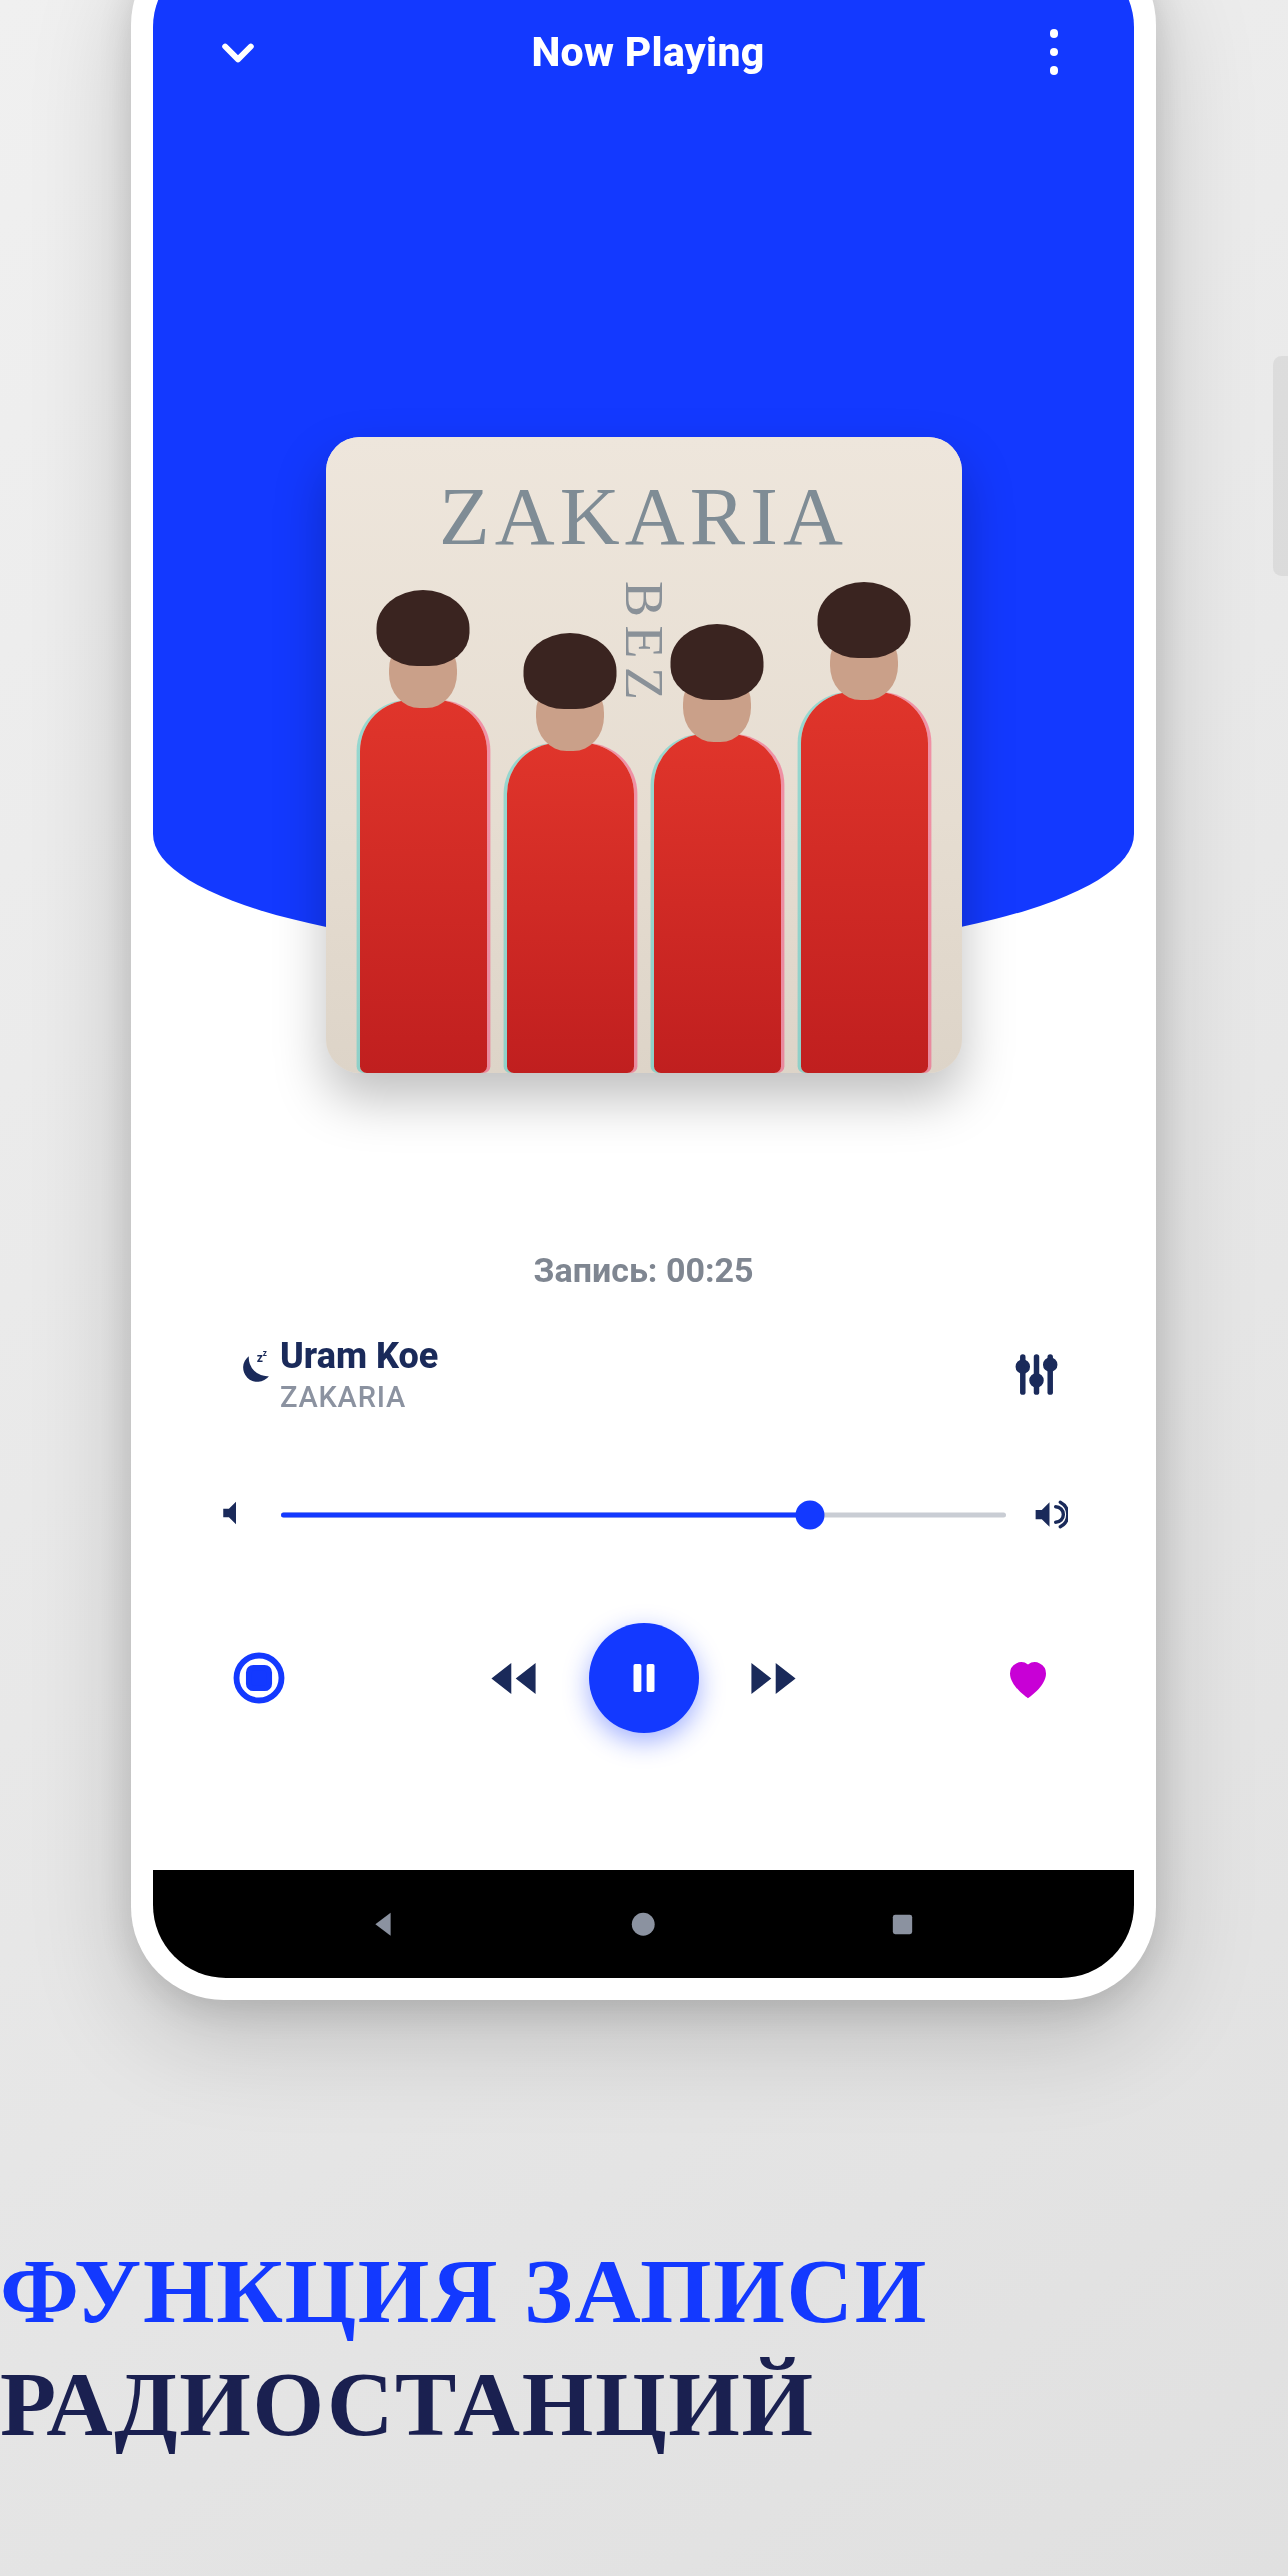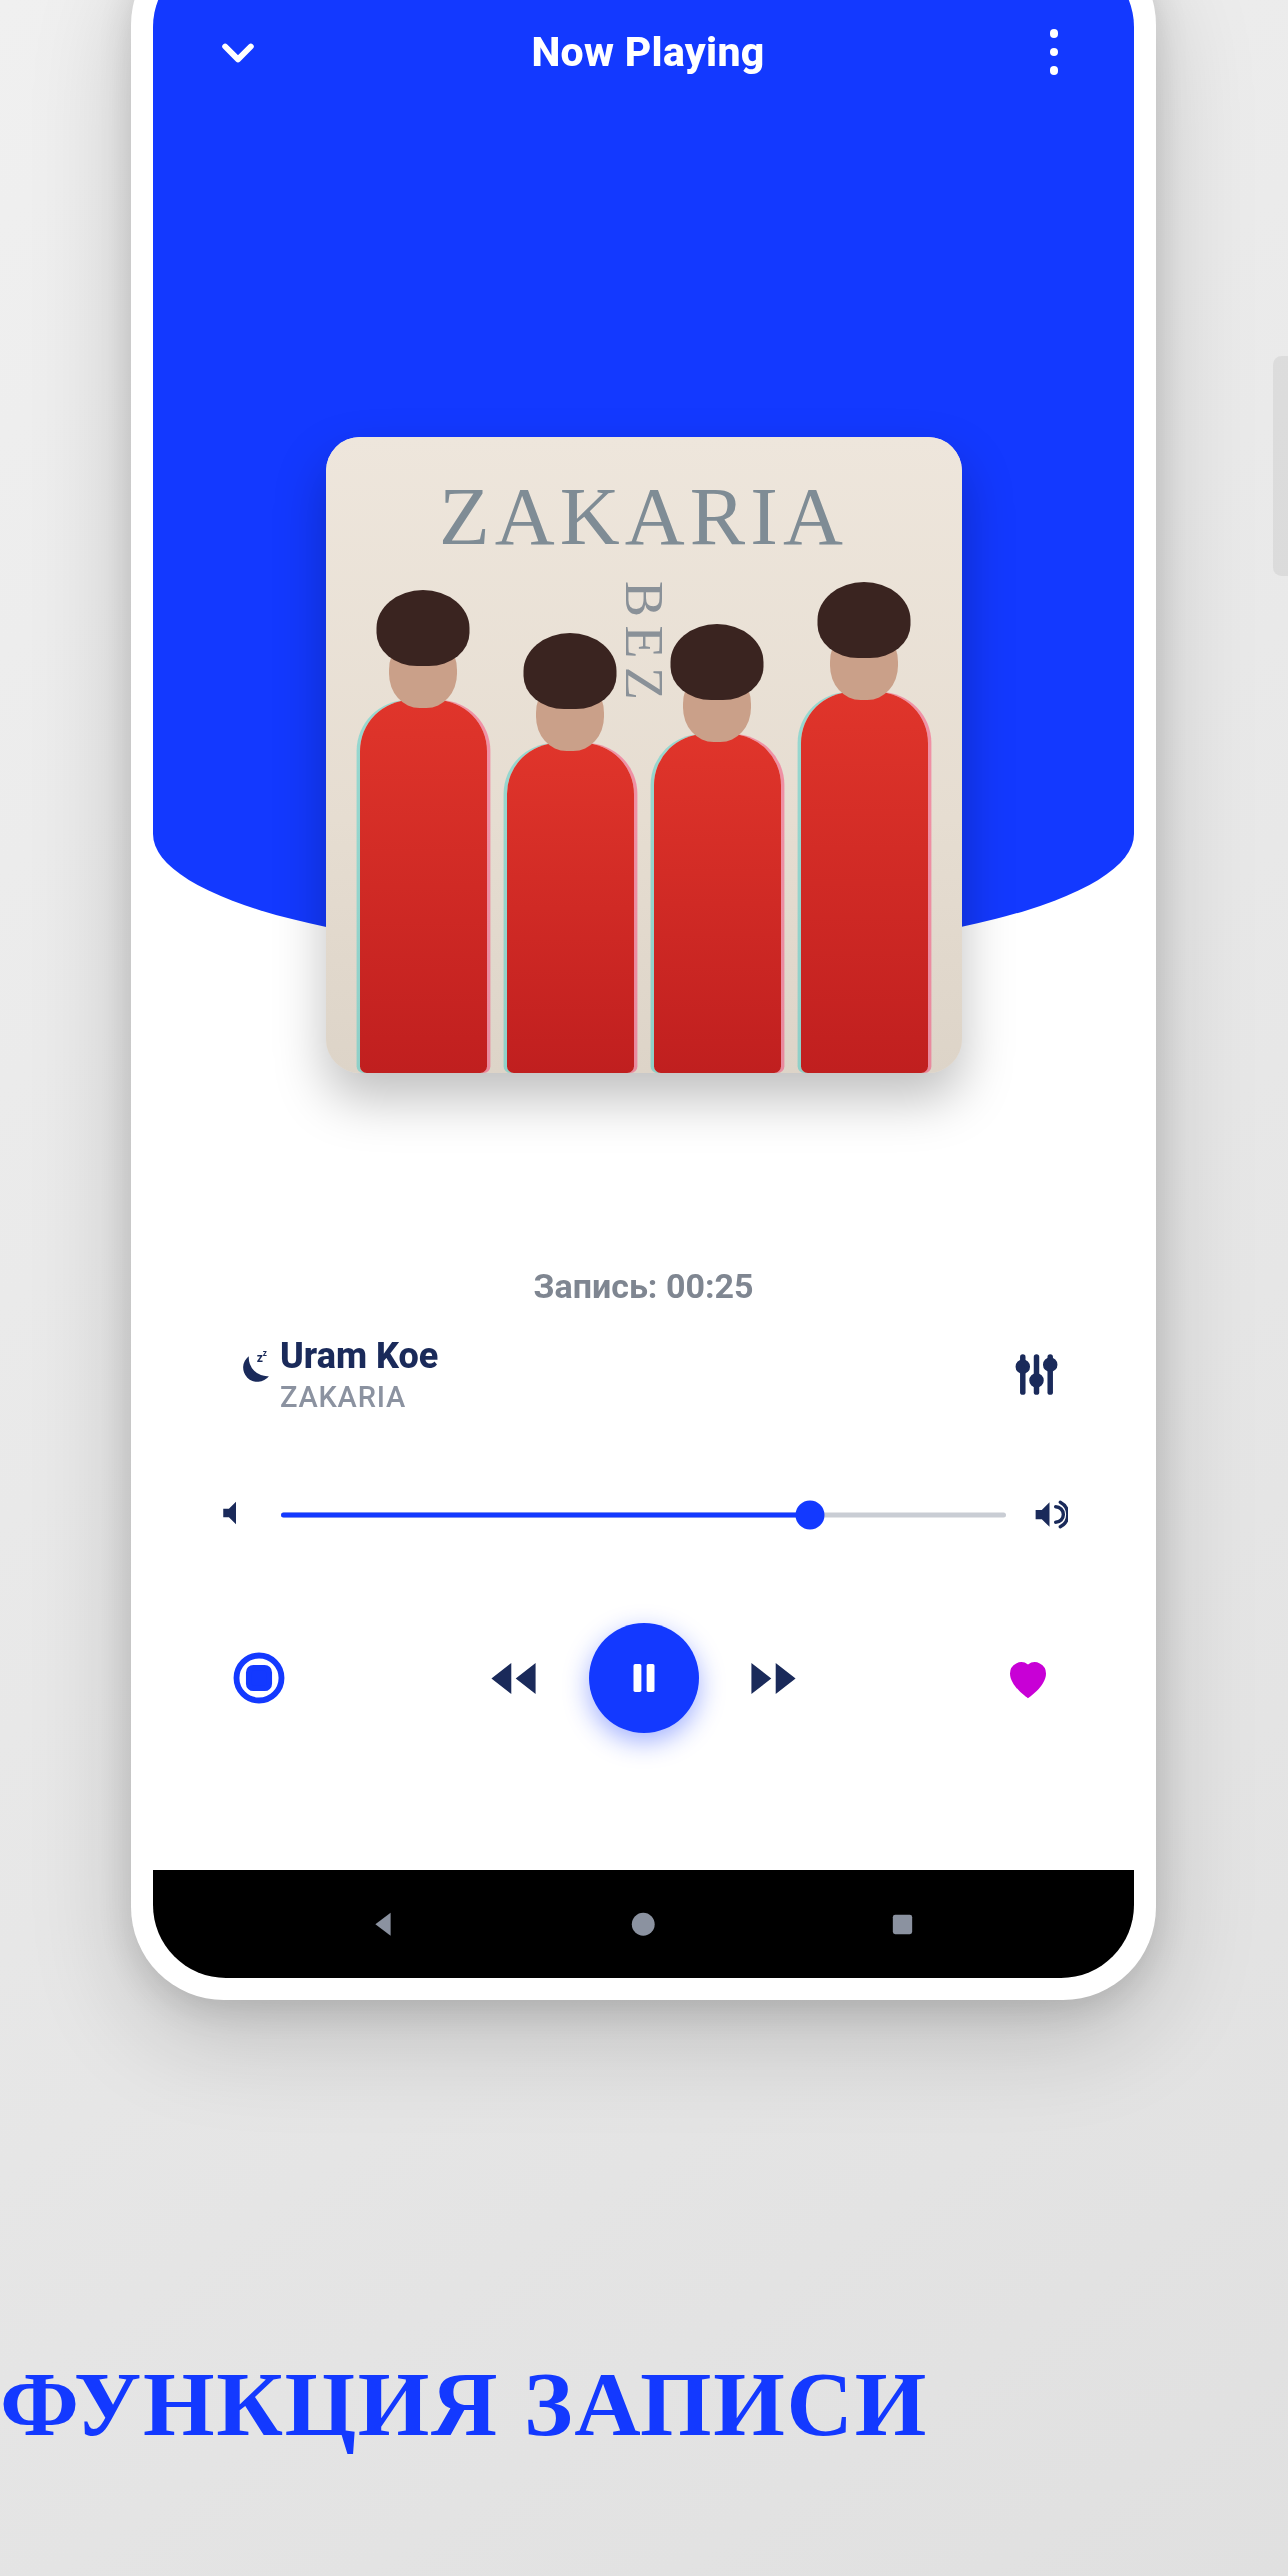--- a/index.html
+++ b/index.html
@@ -168,21 +168,20 @@
 
   
   .rec-line {
     position: absolute;
     top: 1296px; left: 0; right: 0;
     text-align: center;
     color: #7f8691;
     font-size: 34px;
     font-weight: 700;
     z-index: 7;
-    margin-top: 16px;
   }
   .info-row {
     position: absolute;
     top: 1381px; left: 0; right: 0;
     display: flex;
     align-items: center;
     justify-content: space-between;
     padding: 0 68px;
     z-index: 7;
   }
@@ -422,14 +421,15 @@
             <rect x="4" y="4" width="16" height="16" rx="2"></rect>
           </svg>
       </div>
     </div>
 
   </div>
 </div>
 
 <div class="caption">
   <div class="l1">ФУНКЦИЯ ЗАПИСИ</div>
+  <div class="l2">РАДИОСТАНЦИЙ</div>
 </div>
 
 
 </body></html>

